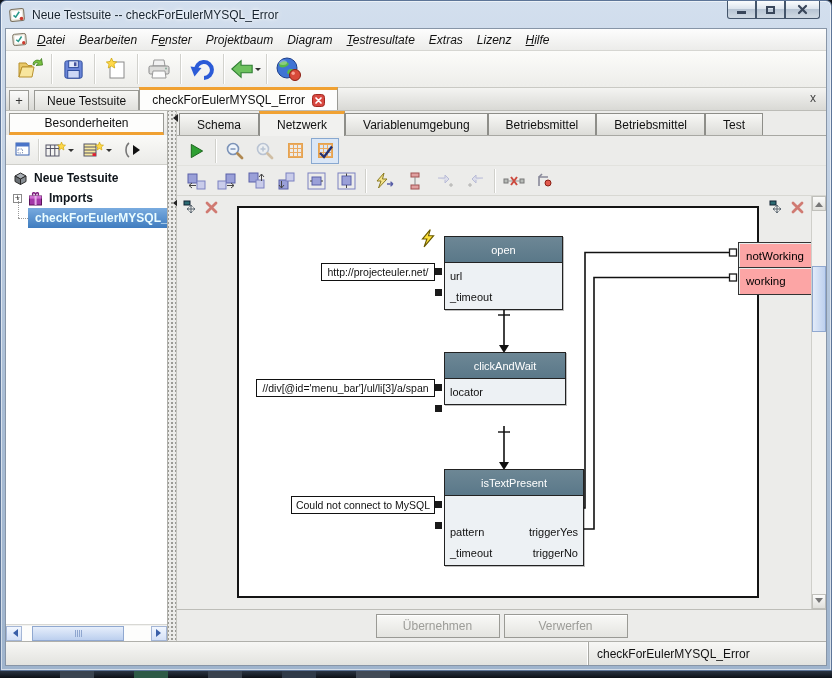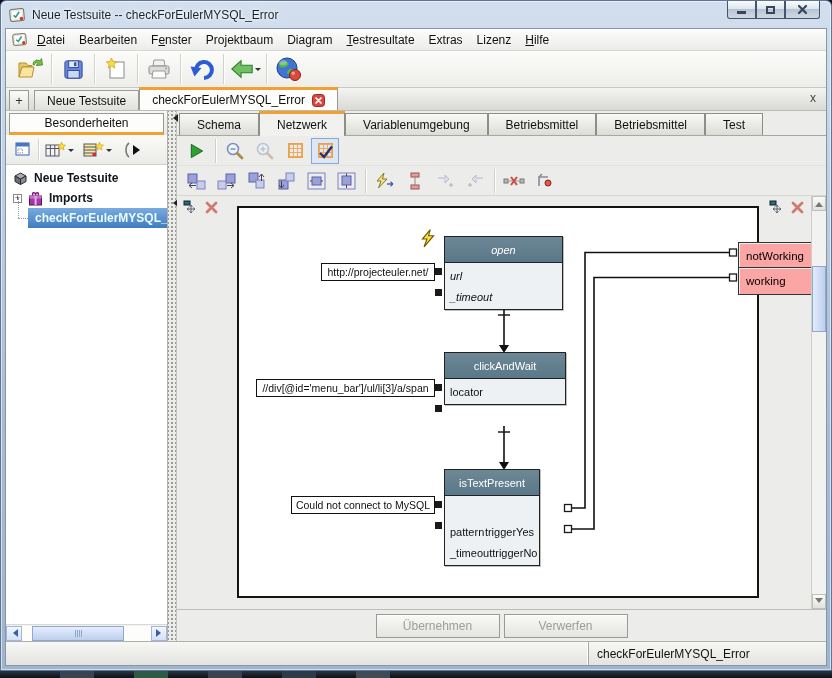--- a/index.html
+++ b/index.html
@@ -18,21 +18,21 @@
   .winbtn.min{border-radius:0 0 0 3px;}
   .winbtn.close{width:35px;border-radius:0 0 3px 0;}
   .glyph-min{width:9px;height:3px;background:#39465a;margin-top:6px;}
   .glyph-max{width:9px;height:8px;border:2px solid #39465a;}
 
   .content{flex:1;margin:0 4px 4px;background:#f0f0ee;border:1px solid #8795a7;display:flex;flex-direction:column;min-height:0;}
 
   
   .menubar{height:22px;flex:none;background:linear-gradient(#fdfdfd,#ececea);border-bottom:1px solid #d6d6d2;
            display:flex;align-items:center;padding:0 6px;}
-  .menu-item{padding:3px 7px;white-space:nowrap;}
+  .menu-item{padding:3px 7px;white-space:nowrap;font-style:italic;}
   .menu-item u{text-decoration:underline;}
   .menu-appicon{margin-right:2px;display:flex;}
 
   
   .toolbar{height:37px;flex:none;background:linear-gradient(#fcfcfa,#ededea);border-bottom:1px solid #c9c9c4;
            display:flex;align-items:center;padding:0 3px;}
   .tbtn{width:42px;height:33px;display:flex;align-items:center;justify-content:center;gap:1px;}
   .tsep{width:1px;height:30px;background:#d2d2cd;box-shadow:1px 0 0 #fff;flex:none;}
   .chev{width:0;height:0;border:3.5px solid transparent;border-top-color:#333;margin-top:4px;}
 
@@ -549,21 +549,21 @@
             <rect x="387.5" y="329.5" width="7" height="7" fill="#fff" stroke="#1a1a1a" stroke-width="1.3"></rect>
 
             <rect x="552.5" y="53" width="7" height="7" fill="#fff" stroke="#1a1a1a" stroke-width="1.3"></rect>
             <rect x="552.5" y="78" width="7" height="7" fill="#fff" stroke="#1a1a1a" stroke-width="1.3"></rect>
           </svg>
 
           <svg width="16" height="19" viewBox="0 0 12 17" style="position:absolute;left:243px;top:33px;z-index:4;">
             <path d="M8 0.5 L1 9 L5 9 L2.5 16 L11 6 L6.5 6 Z" fill="#ffe23a" stroke="#6a5a00"></path>
           </svg>
 
-          <div class="node" style="left:267px;top:40px;width:119px;font-style:italic;">
+          <div class="node" style="left:267px;top:40px;width:119px;">
             <div class="node-header">open</div>
             <div style="padding:2px 0;">
               <div class="port-row">
                   <span>url</span>
                   <span></span>
                 </div>
               <div class="port-row">
                   <span>_timeout</span>
                   <span></span>
                 </div>
@@ -571,21 +571,21 @@
           </div>
           <div class="node" style="left:267px;top:156px;width:122px;">
             <div class="node-header">clickAndWait</div>
             <div style="padding:2px 0;">
               <div class="port-row">
                   <span>locator</span>
                   <span></span>
                 </div>
             </div>
           </div>
-          <div class="node" style="left:267px;top:273px;width:96px;">
+          <div class="node" style="left:267px;top:273px;width:140px;">
             <div class="node-header">isTextPresent</div>
             <div style="padding:2px 0;margin-top:23px;">
               <div class="port-row">
                   <span>pattern</span>
                   <span>triggerYes</span>
                 </div>
               <div class="port-row">
                   <span>_timeout</span>
                   <span>triggerNo</span>
                 </div>

